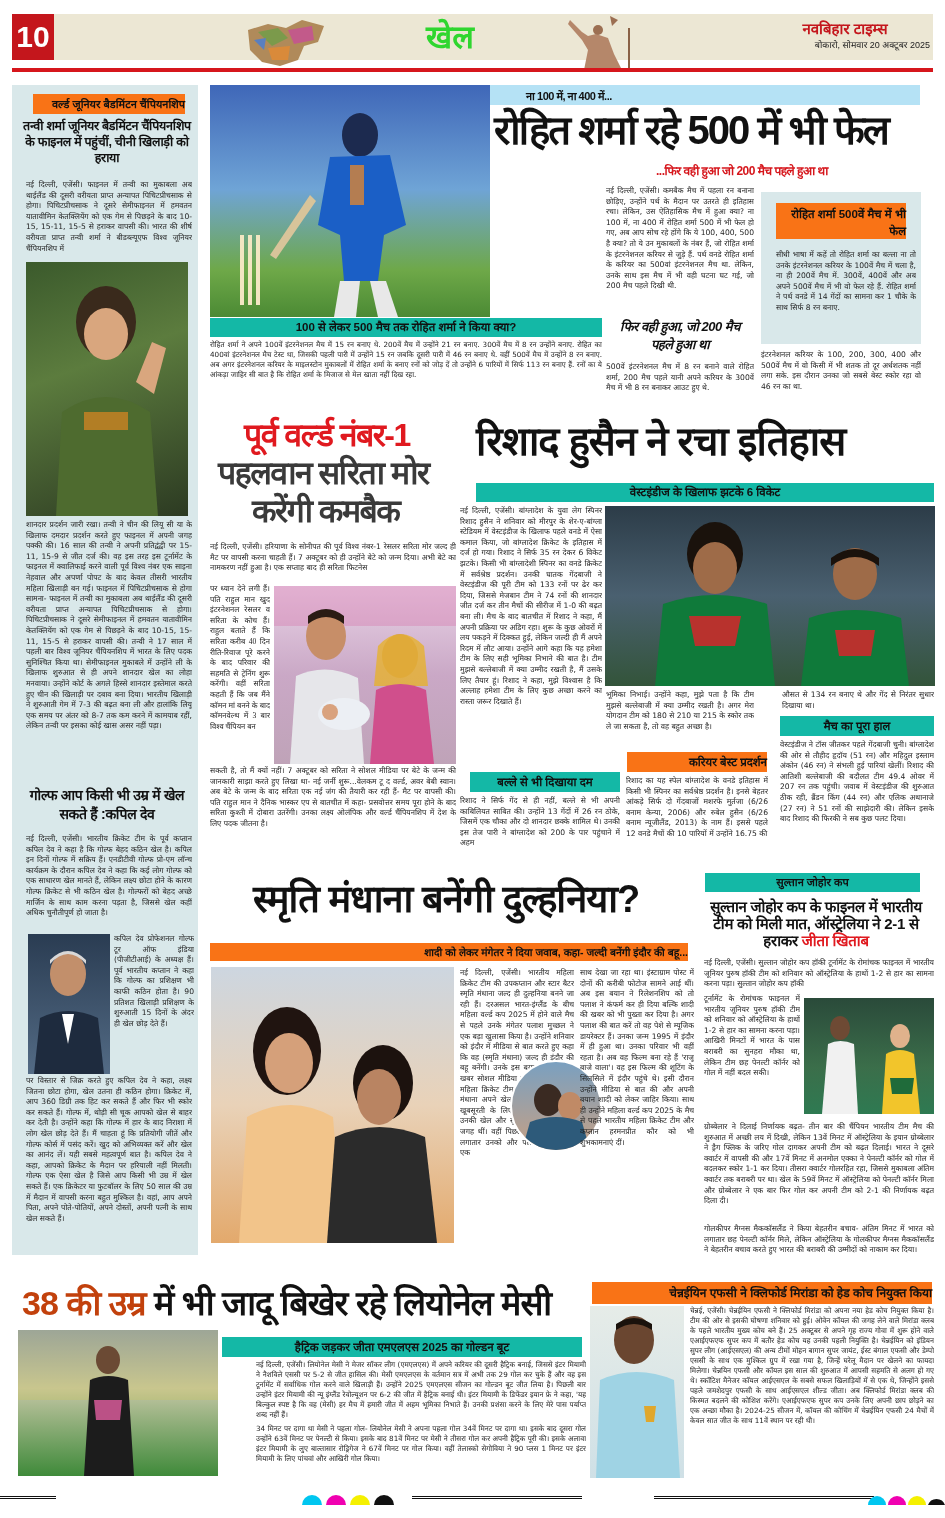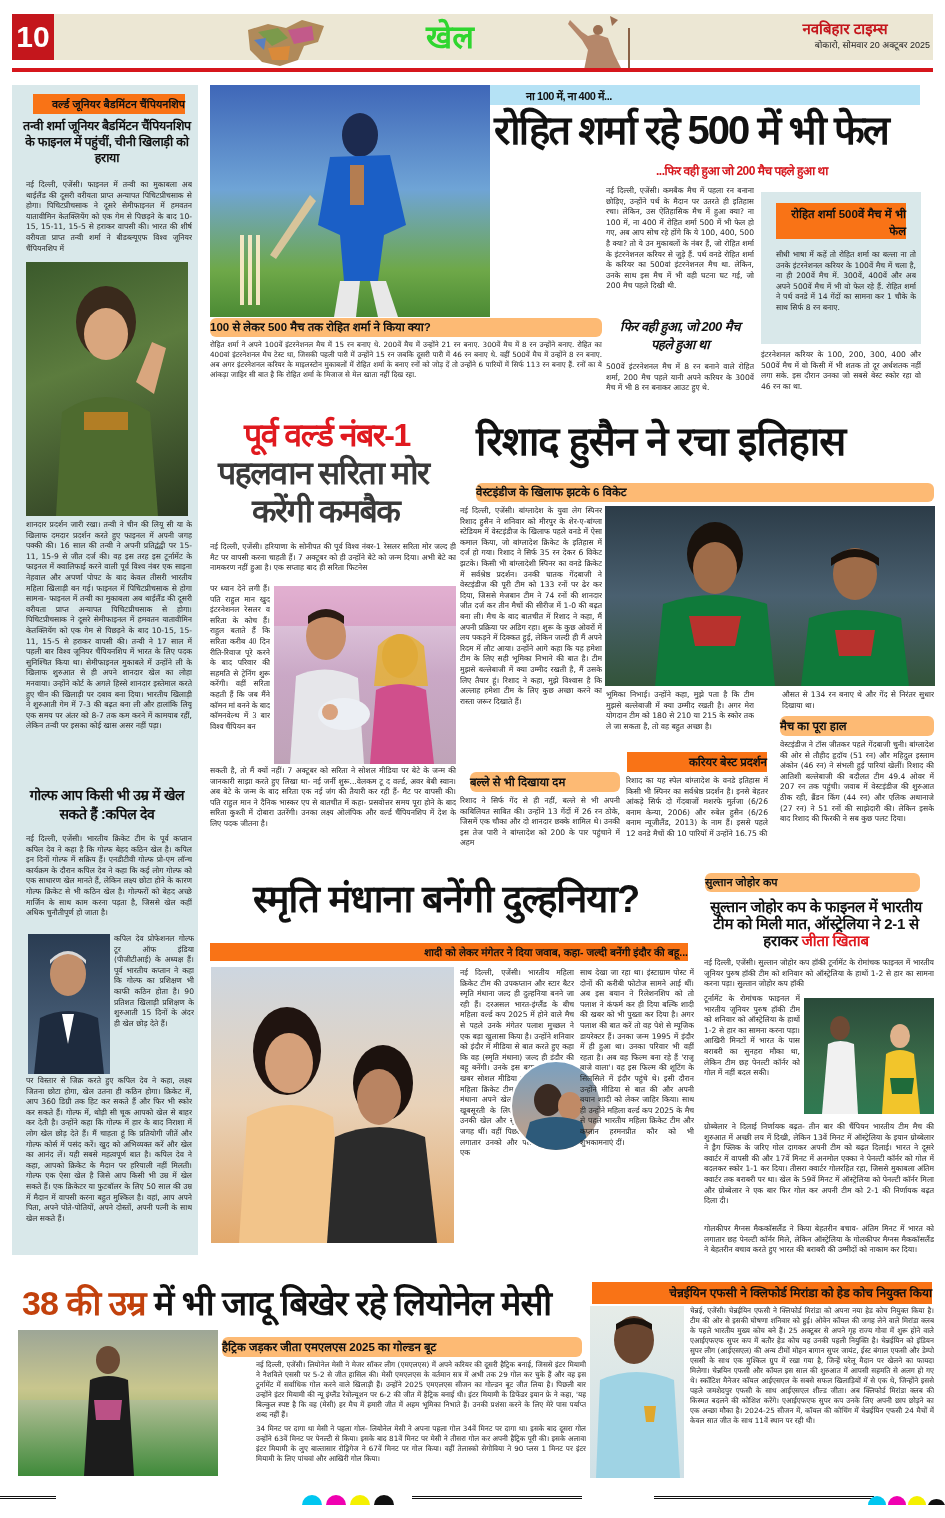--- a/index.html
+++ b/index.html
@@ -14,21 +14,21 @@
   #page-num { left: 12px; top: 14px; width: 42px; height: 46px; background: #c4161c; color: #fff; font: bold 30px "Liberation Sans", sans-serif; text-align: center; line-height: 46px; }
   #section-title { left: 400px; top: 14px; width: 100px; height: 46px; color: #2fd62f; font: bold 32px "Liberation Sans", sans-serif; text-align: center; line-height: 46px; }
   #brand { left: 760px; top: 18px; width: 170px; text-align: center; color: #c4161c; font: bold 15px "Liberation Sans", sans-serif; }
   #dateline { left: 760px; top: 38px; width: 170px; text-align: right; color: #222; font: 9px "Liberation Sans", sans-serif; }
   #rule { left: 12px; top: 68px; width: 921px; height: 4px; background: #d6161c; }
   .masthead-art { position: absolute; }
 
   
   #left-col { left: 12px; top: 85px; width: 186px; height: 1170px; background: #d9e8ea; }
   .yellow-tag { background: #f97316; text-align: right; font: bold 12px "Liberation Sans", sans-serif; color: #111; }
-  .blue-tag { background: #fdba74; font: bold 12px "Liberation Sans", sans-serif; color: #111; border-radius: 6px; }
+  .blue-tag { background: #14b8a6; text-align: center; font: bold 12px "Liberation Sans", sans-serif; color: #111; }
   .hl { font: bold 13px "Liberation Sans", sans-serif; text-align: center; color: #111; line-height: 17px; letter-spacing: -0.3px; }
 
   .big-hl { font-family: Liberation Sans, sans-serif; font-weight: bold; color: #111; white-space: nowrap; letter-spacing: -1.5px; }
 </style>
 </head>
 <body>
 
 <div class="abs" id="masthead"></div>
 <div class="abs" id="page-num">10</div>
 <div class="masthead-art" style="left:228px;top:16px;width:110px;height:54px;">

